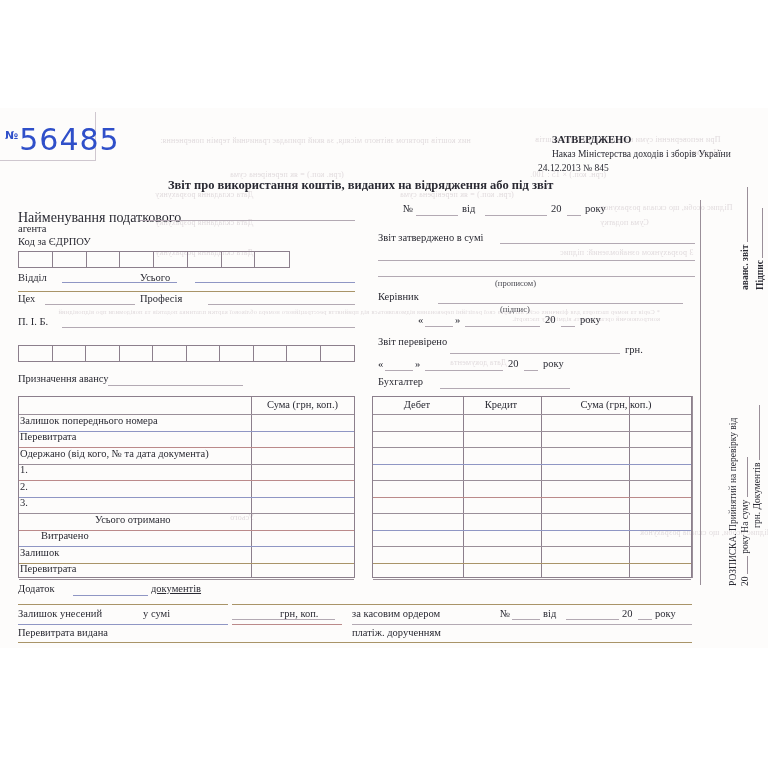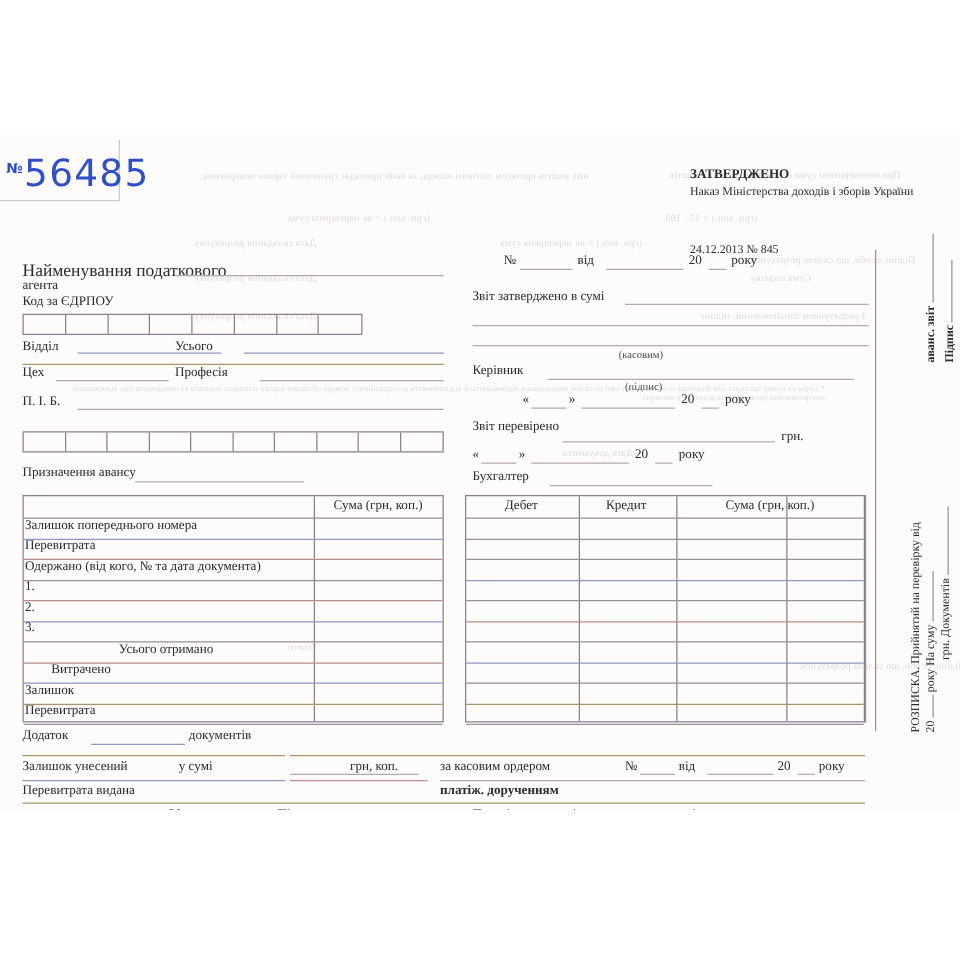--- a/index.html
+++ b/index.html
@@ -76,22 +76,23 @@
     <div class="bleed" style="left:560px;top:140px;">З розрахунком ознайомлений: підпис</div>
     <div class="bleed" style="left:40px;top:200px;width:620px;white-space:normal;font-size:6.5px;">* Серія та номер паспорта для фізичних осіб, які через свої релігійні переконання відмовляються від прийняття реєстраційного номера облікової картки платника податків та повідомили про відповідний контролюючий орган і мають відмітку у паспорті.</div>
     <div class="bleed" style="left:450px;top:250px;">Дата документа</div>
     <div class="bleed" style="left:230px;top:405px;">Усього</div>
     <div class="bleed" style="left:640px;top:420px;">Підпис особи, що склала розрахунок</div>
 
     <div class="doc">
 
       <div class="t b" style="left:552px;top:26px;font-size:10.5px;">ЗАТВЕРДЖЕНО</div>
       <div class="t" style="left:552px;top:41px;font-size:9.5px;">Наказ Міністерства доходів і зборів України</div>
-      <div class="t" style="left:552px;top:55px;font-size:9.5px;margin-top:32px;">24.12.2013  № 845</div>
-
+      <div class="t" style="left:538px;top:55px;font-size:9.5px;">24.12.2013  № 845</div>
+
+      <div class="t b" style="left:168px;top:70px;font-size:12.5px;">Звіт про використання коштів, виданих на відрядження або під звіт</div>
 
       <div class="t" style="left:18px;top:102px;font-size:14px;">Найменування податкового</div>
       <div class="t" style="left:18px;top:115px;font-size:10.5px;">агента</div>
       <div class="ln thin" style="left:140px;top:112px;width:215px;"></div>
 
       <div class="t" style="left:18px;top:128px;font-size:10.5px;">Код  за ЄДРПОУ</div>
 
       <div class="boxrow" id="edrpou-row" style="left:18px;top:143px;width:272px;height:17px;">
           <div class="cell" style="width: 12.5%;"></div>
           <div class="cell" style="width: 12.5%;"></div>
@@ -139,21 +140,21 @@
       <div class="t" style="left:462px;top:95px;font-size:10.5px;">від</div>
       <div class="ln thin" style="left:485px;top:107px;width:62px;"></div>
       <div class="t" style="left:551px;top:95px;font-size:10.5px;">20</div>
       <div class="ln thin" style="left:567px;top:107px;width:14px;"></div>
       <div class="t" style="left:585px;top:95px;font-size:10.5px;">року</div>
 
       <div class="t" style="left:378px;top:124px;font-size:10.5px;">Звіт затверджено в сумі</div>
       <div class="ln thin" style="left:500px;top:135px;width:195px;"></div>
       <div class="ln thin" style="left:378px;top:152px;width:317px;"></div>
       <div class="ln thin" style="left:378px;top:168px;width:317px;"></div>
-      <div class="t sm" style="left:495px;top:171px;color:#4a4a52;">(касовим)</div>
+      <div class="t sm" style="left:495px;top:171px;color:#4a4a52;">(прописом)</div>
 
       <div class="t" style="left:378px;top:183px;font-size:10.5px;">Керівник</div>
       <div class="ln thin" style="left:438px;top:195px;width:245px;"></div>
       <div class="t sm" style="left:500px;top:197px;color:#4a4a52;">(підпис)</div>
 
       <div class="t" style="left:418px;top:206px;font-size:10.5px;">«</div>
       <div class="ln thin" style="left:425px;top:218px;width:28px;"></div>
       <div class="t" style="left:455px;top:206px;font-size:10.5px;">»</div>
       <div class="ln thin" style="left:465px;top:218px;width:75px;"></div>
       <div class="t" style="left:545px;top:206px;font-size:10.5px;">20</div>
@@ -198,21 +199,21 @@
           <div class="t" style="left: 20px; top: 372.5px; font-size: 10.5px;">2.</div>
           <div class="t" style="left: 20px; top: 389px; font-size: 10.5px;">3.</div>
           <div class="t" style="left: 95px; top: 405.5px; font-size: 10.5px;">Усього отримано</div>
           <div class="t" style="left: 20px; top: 422px; font-size: 10.5px; margin-left: 21px;">Витрачено</div>
           <div class="t" style="left: 20px; top: 438.5px; font-size: 10.5px;">Залишок</div>
           <div class="t" style="left: 20px; top: 455px; font-size: 10.5px;">Перевитрата</div>
         </div>
 
       <div class="t" style="left:18px;top:475px;font-size:10.5px;">Додаток</div>
       <div class="ln blue" style="left:73px;top:487px;width:75px;"></div>
-      <div class="t" style="left:151px;top:475px;font-size:10.5px;">документів</div>
+      <div class="t" style="left:151px;top:475px;font-size:10.5px;text-decoration:underline;">документів</div>
 
       <div class="tbl" id="right-table" style="left:372px;top:288px;width:320px;height:182px;">
         <div class="c" style="left:90px;"></div>
         <div class="c" style="left:168px;"></div>
         <div class="c" style="left:256px;"></div>
       <div class="r" style="top: 17px; border-top-color: rgb(154, 143, 153);"></div>
           <div class="r" style="top: 33.5px; border-top-color: rgb(154, 143, 153);"></div>
           <div class="r" style="top: 50px; border-top-color: rgb(154, 143, 153);"></div>
           <div class="r" style="top: 66.5px; border-top-color: rgb(143, 150, 196);"></div>
           <div class="r" style="top: 83px; border-top-color: rgb(154, 143, 153);"></div>
@@ -241,21 +242,21 @@
       <div class="ln thin" style="left:566px;top:511px;width:53px;"></div>
       <div class="t" style="left:622px;top:500px;font-size:10.5px;">20</div>
       <div class="ln thin" style="left:638px;top:511px;width:14px;"></div>
       <div class="t" style="left:655px;top:500px;font-size:10.5px;">року</div>
 
       <div class="ln blue" style="left:18px;top:516px;width:210px;"></div>
       <div class="ln red" style="left:232px;top:516px;width:110px;"></div>
       <div class="ln thin" style="left:352px;top:516px;width:340px;"></div>
 
       <div class="t" style="left:18px;top:519px;font-size:10.5px;">Перевитрата видана</div>
-      <div class="t" style="left:352px;top:519px;font-size:10.5px;font-weight:bold;">платіж. дорученням</div>
+      <div class="t" style="left:352px;top:519px;font-size:10.5px;">платіж. дорученням</div>
 
       <div class="ln gold" style="left:18px;top:534px;width:674px;"></div>
 
       <div class="t" style="left:18px;top:538px;font-size:10.5px;">«</div>
 
       <div class="t" style="left:57px;top:538px;font-size:10.5px;">»</div>
 
       <div class="t" style="left:135px;top:538px;font-size:10.5px;">20</div>
 
       <div class="t" style="left:170px;top:538px;font-size:10.5px;">року</div>

